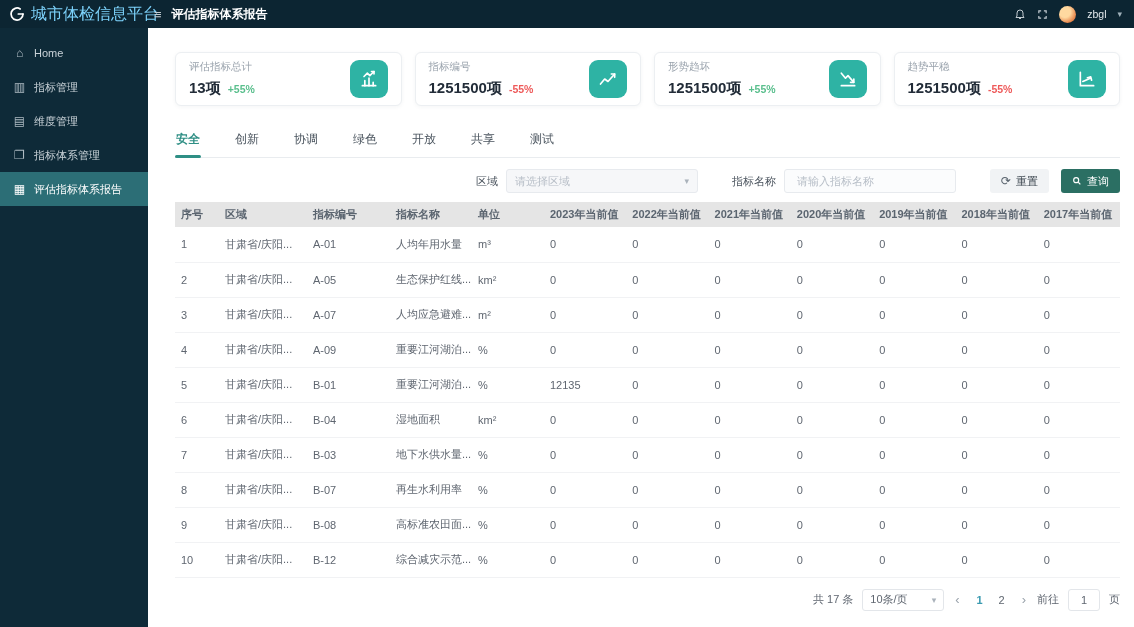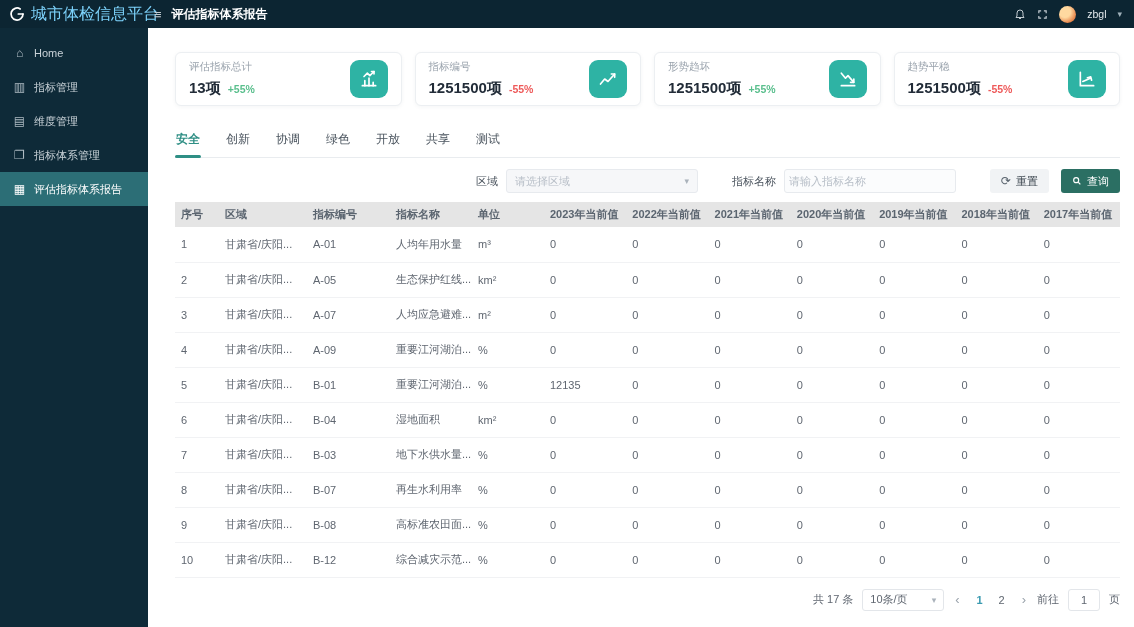--- a/index.html
+++ b/index.html
@@ -37,38 +37,38 @@
     justify-content:space-between; padding:0 13px; background:#fff; }
   .card-title { font-size:10.5px; color:#9aa3ad; margin-bottom:5px; }
   .card-line { display:flex; align-items:baseline; }
   .card-value { font-size:15px; font-weight:bold; color:#222c38; }
   .card-delta { font-size:10.5px; font-weight:bold; margin-left:7px; }
   .delta-up { color:#5abf8d; } .delta-down { color:#ee5a5a; }
   .card-icon { width:38px; height:38px; background:#2eb3a4; border-radius:9px;
     display:flex; align-items:center; justify-content:center; flex:0 0 38px; }
 
   
-  .tabs { display:flex; gap:24px; margin-top:17px; border-bottom:1px solid #e9ecef;
+  .tabs { display:flex; gap:33px; margin-top:17px; border-bottom:1px solid #e9ecef;
     font-size:12px; color:#4a545e; }
   .tab { padding:8px 1px 9px; position:relative; cursor:pointer; }
   .tab.active { color:#2f8f85; font-weight:bold; }
   .tab.active::after { content:""; position:absolute; left:0; right:0; bottom:-1px;
     height:3px; background:#2f8f85; border-radius:2px; }
 
   
   .filters { display:flex; align-items:center; justify-content:flex-end; gap:8px;
     margin:11px 0 9px; font-size:11px; color:#49525c; }
   .f-label { white-space:nowrap; }
   .select-box { width:192px; height:24px; background:#f6f7f9; border:1px solid #e7eaee;
     border-radius:3px; display:flex; align-items:center; justify-content:space-between;
     padding:0 8px; color:#b7bec7; cursor:pointer; }
   .select-box .arr { color:#aab2bb; font-size:9px; }
   .f-gap { width:18px; }
   .text-input { width:172px; height:24px; border:1px solid #e7eaee; border-radius:3px;
-    padding:0 4px; font-size:11px; color:#333; background:#fbfcfd; outline:none;
+    padding:0 12px; font-size:11px; color:#333; background:#fbfcfd; outline:none;
     font-family:Liberation Sans, sans-serif; }
   .text-input::placeholder { color:#b7bec7; }
   .btn { height:24px; border:none; border-radius:3px; font-size:11px; cursor:pointer;
     display:flex; align-items:center; gap:5px; padding:0 11px; font-family:inherit; }
   .btn-reset { background:#f1f3f5; color:#3d4750; margin-left:26px; }
   .btn-reset .r-ico { font-size:12px; color:#5a646e; }
   .btn-search { background:#2b6f63; color:#fff; margin-left:4px; }
 
   
   table { width:100%; border-collapse:collapse; table-layout:fixed; margin-top:3px; }

